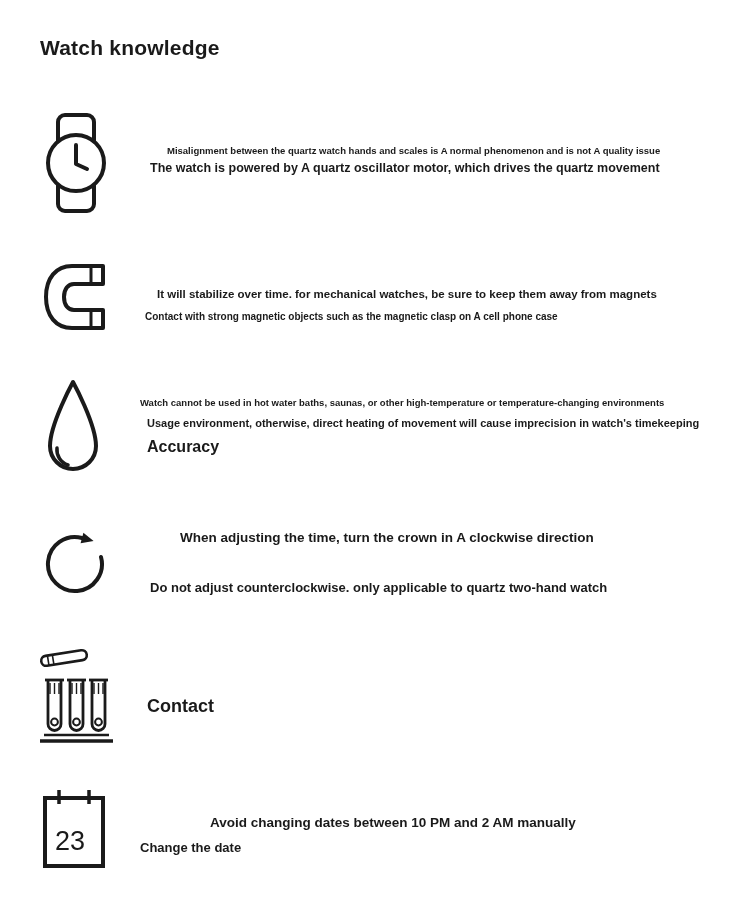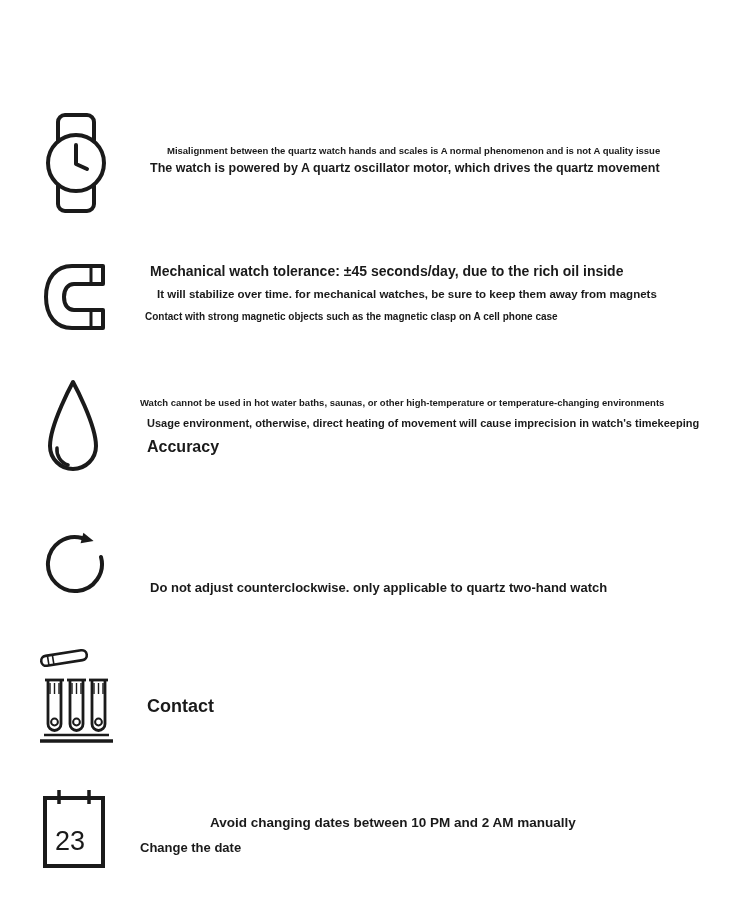--- a/index.html
+++ b/index.html
@@ -52,58 +52,59 @@
   .s5h  { left: 147px; top: 696px; font-size: 18px; }
 
   .s6l1 { left: 210px; top: 815px; font-size: 13.5px; }
   .s6l2 { left: 140px; top: 840px; font-size: 13px; }
 </style>
 </head>
 <body>
 
 <div class="page">
 
+  <h1 class="title">Watch knowledge</h1>
 
   <div class="icon i1">
     <svg viewBox="0 0 62 102" fill="none">
       <rect x="13" y="3" width="36" height="96" rx="7" stroke="#1a1a1a" stroke-width="4"></rect>
       <circle cx="31" cy="51" r="28" fill="#ffffff" stroke="#1a1a1a" stroke-width="4"></circle>
       <path d="M31 33 V52 L42 57" stroke="#1a1a1a" stroke-width="4" stroke-linecap="round" stroke-linejoin="round"></path>
     </svg>
   </div>
   <div class="line s1l1">Misalignment between the quartz watch hands and scales is A normal phenomenon and is not A quality issue</div>
   <div class="line s1l2">The watch is powered by A quartz oscillator motor, which drives the quartz movement</div>
 
   <div class="icon i2">
     <svg viewBox="0 0 64 70" fill="none">
       <path d="M61 4 H30 C14 4 4 16 4 35 C4 54 14 66 30 66 H61 V48 H32 C26 48 22 43 22 35 C22 27 26 22 32 22 H61 Z" stroke="#1a1a1a" stroke-width="4" stroke-linejoin="round"></path>
       <line x1="49" y1="4" x2="49" y2="22" stroke="#1a1a1a" stroke-width="3"></line>
       <line x1="49" y1="48" x2="49" y2="66" stroke="#1a1a1a" stroke-width="3"></line>
     </svg>
   </div>
-  <div class="line s2l1">Mechanical watch tolerance: ±45 seconds/day, due to the rich oil inside</div>
   <div class="line s2l2">It will stabilize over time. for mechanical watches, be sure to keep them away from magnets</div>
   <div class="line s2l3">Contact with strong magnetic objects such as the magnetic clasp on A cell phone case</div>
 
   <div class="icon i3">
     <svg viewBox="0 0 58 102" fill="none">
       <path d="M29 4 C29 4 6 46 6 68 A23 23 0 0 0 52 68 C52 46 29 4 29 4 Z" stroke="#1a1a1a" stroke-width="4" stroke-linejoin="round"></path>
       <path d="M13 70 A16 16 0 0 0 24 87" stroke="#1a1a1a" stroke-width="3.5" stroke-linecap="round"></path>
     </svg>
   </div>
   <div class="line s3l1">Watch cannot be used in hot water baths, saunas, or other high-temperature or temperature-changing environments</div>
   <div class="line s3l2">Usage environment, otherwise, direct heating of movement will cause imprecision in watch's timekeeping</div>
   <div class="line s3h">Accuracy</div>
 
   <div class="icon i4">
     <svg viewBox="0 0 62 84" fill="none">
       <path d="M56 39 A27 27 0 1 1 37 20" stroke="#1a1a1a" stroke-width="4" stroke-linecap="round"></path>
       <polygon points="48.6,23.1 35.6,25.3 38.4,14.7" fill="#1a1a1a"></polygon>
     </svg>
   </div>
+  <div class="line s4l1">When adjusting the time, turn the crown in A clockwise direction</div>
   <div class="line s4l3">Do not adjust counterclockwise. only applicable to quartz two-hand watch</div>
 
   <div class="icon i5">
     <svg viewBox="0 0 76 104" fill="none">
       <g transform="rotate(-9 26 16)">
         <rect x="3" y="11" width="46" height="10" rx="5" stroke="#1a1a1a" stroke-width="2.6"></rect>
         <line x1="10" y1="11" x2="10" y2="21" stroke="#1a1a1a" stroke-width="1.6"></line>
         <line x1="15" y1="11" x2="15" y2="21" stroke="#1a1a1a" stroke-width="1.6"></line>
       </g>
 

